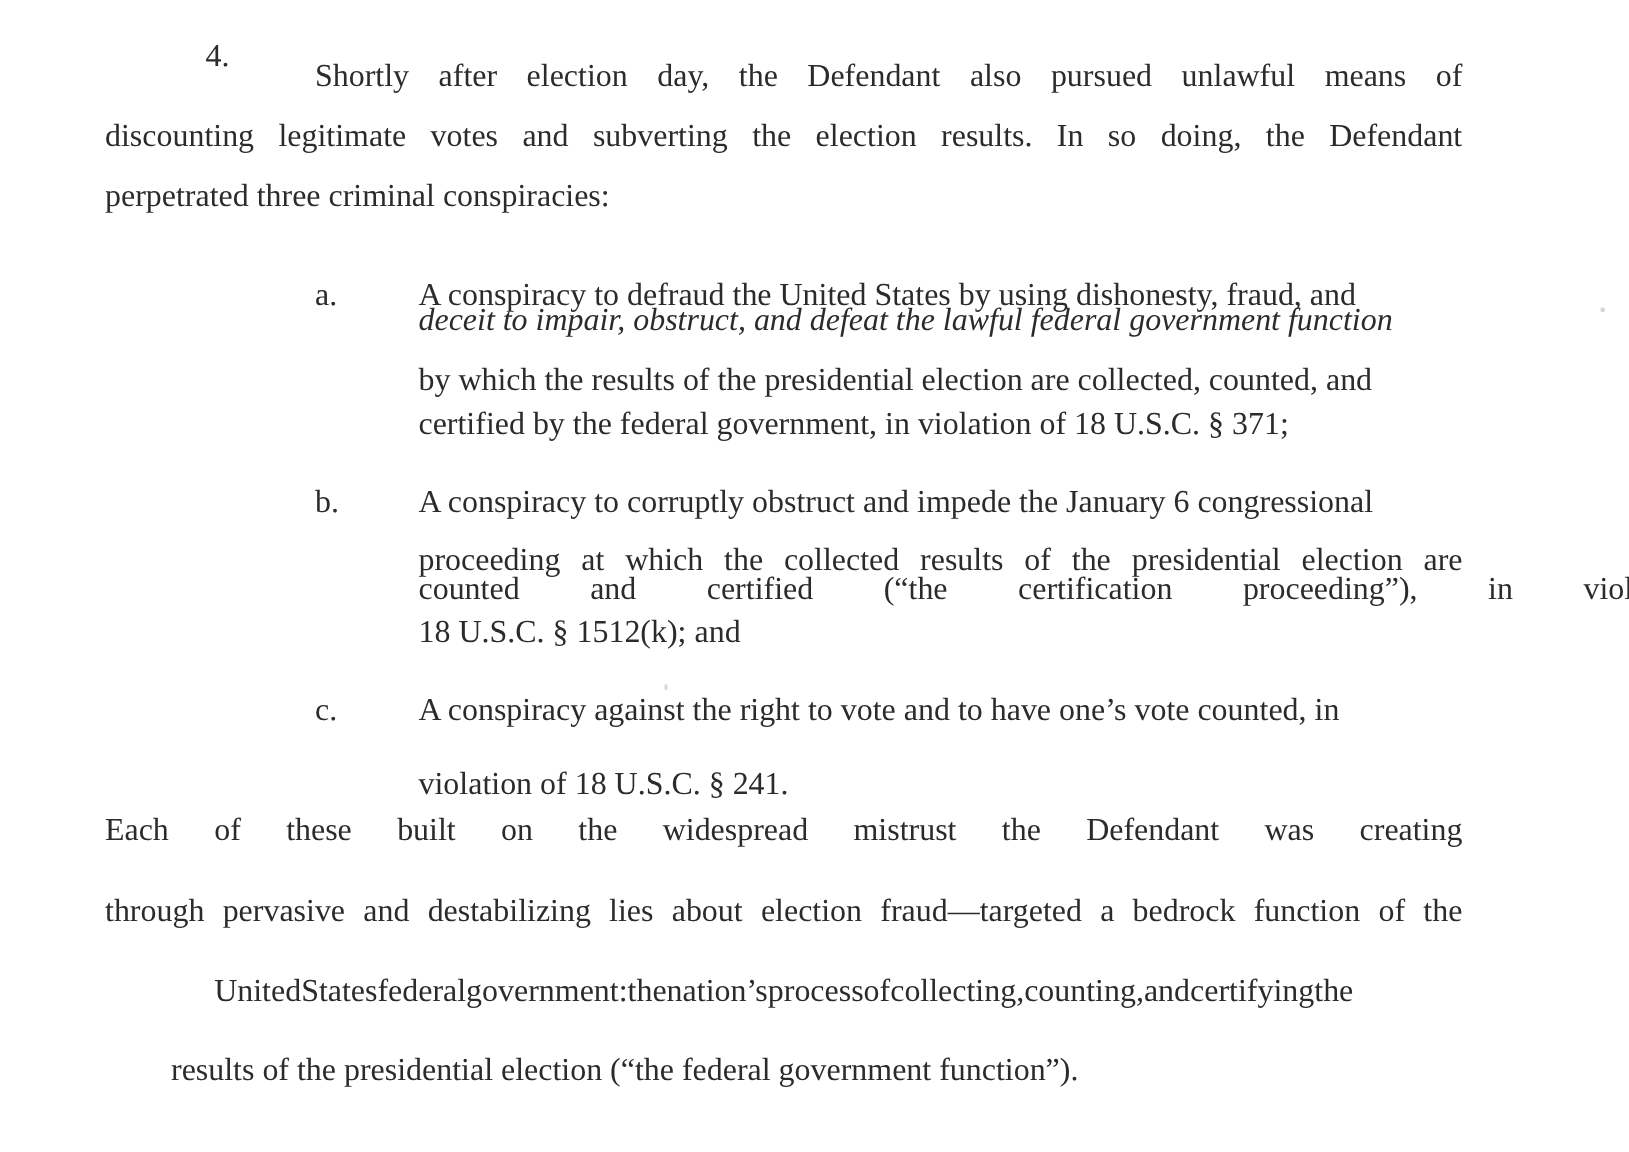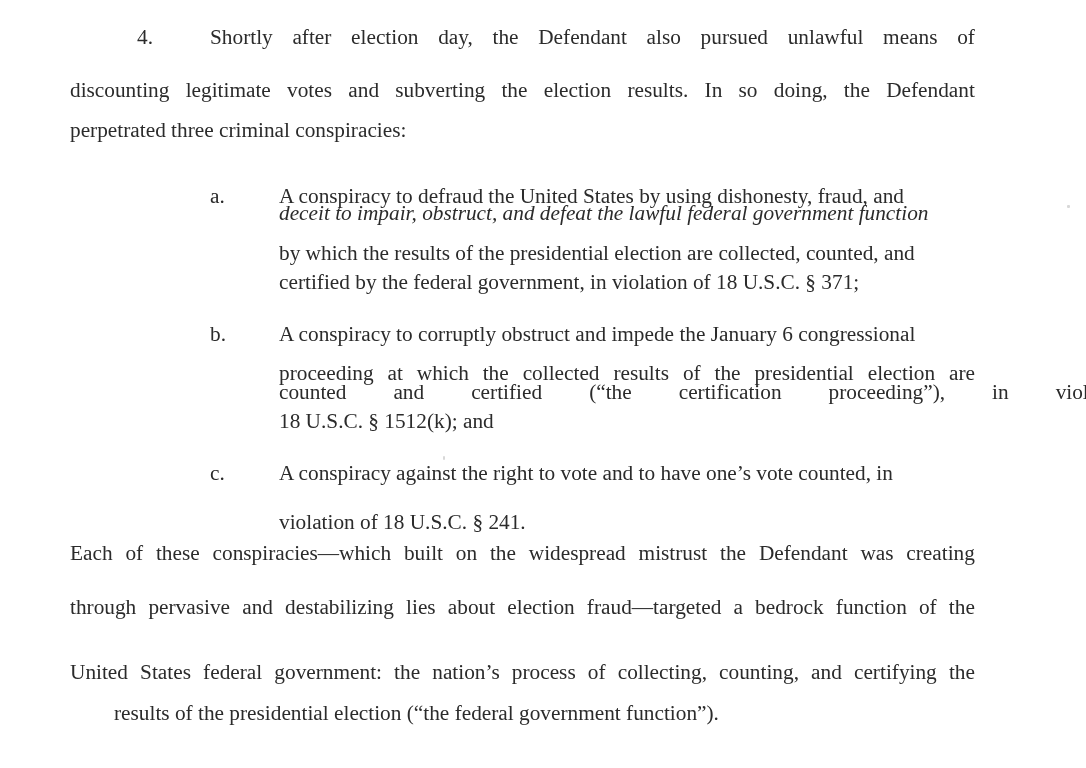--- a/index.html
+++ b/index.html
@@ -38,21 +38,21 @@
     background: #d8d8d8;
     border-radius: 1px;
   }
 </style>
 </head>
 <body>
 
 <div class="marker" style="left:137px; top:27px;">4.</div>
 
 <div class="line" style="left:210px; top:27px; width:765px;">
-  <div class="just" style="left:0; top:0; width:765px;">
+  <div class="just" style="left:0; top:13px; width:765px;">
       <span>Shortly</span>
       <span>after</span>
       <span>election</span>
       <span>day,</span>
       <span>the</span>
       <span>Defendant</span>
       <span>also</span>
       <span>pursued</span>
       <span>unlawful</span>
       <span>means</span>
@@ -118,21 +118,20 @@
 
 <div class="marker" style="left:210px; top:463px;">c.</div>
 <div class="line" style="left:279px; top:463px;">A conspiracy against the right to vote and to have one’s vote counted, in</div>
 <div class="line" style="left:279px; top:512px;text-align:right;">violation of 18 U.S.C. § 241.</div>
 
 <div class="line" style="left:70px; top:543px; width:905px;">
   <div class="just" style="left:0; top:0; width:905px;">
       <span>Each</span>
       <span>of</span>
       <span>these</span>
-      <span>conspiracies—which</span>
       <span>built</span>
       <span>on</span>
       <span>the</span>
       <span>widespread</span>
       <span>mistrust</span>
       <span>the</span>
       <span>Defendant</span>
       <span>was</span>
       <span>creating</span>
     </div>
@@ -148,21 +147,21 @@
       <span>election</span>
       <span>fraud—targeted</span>
       <span>a</span>
       <span>bedrock</span>
       <span>function</span>
       <span>of</span>
       <span>the</span>
     </div>
 </div>
 <div class="line" style="left:70px; top:650px; width:905px;">
-  <div class="just" style="left:0; top:12px; width:905px;">
+  <div class="just" style="left:0; top:0; width:905px;justify-content:center;">
       <span>United</span>
       <span>States</span>
       <span>federal</span>
       <span>government:</span>
       <span>the</span>
       <span>nation’s</span>
       <span>process</span>
       <span>of</span>
       <span>collecting,</span>
       <span>counting,</span>

